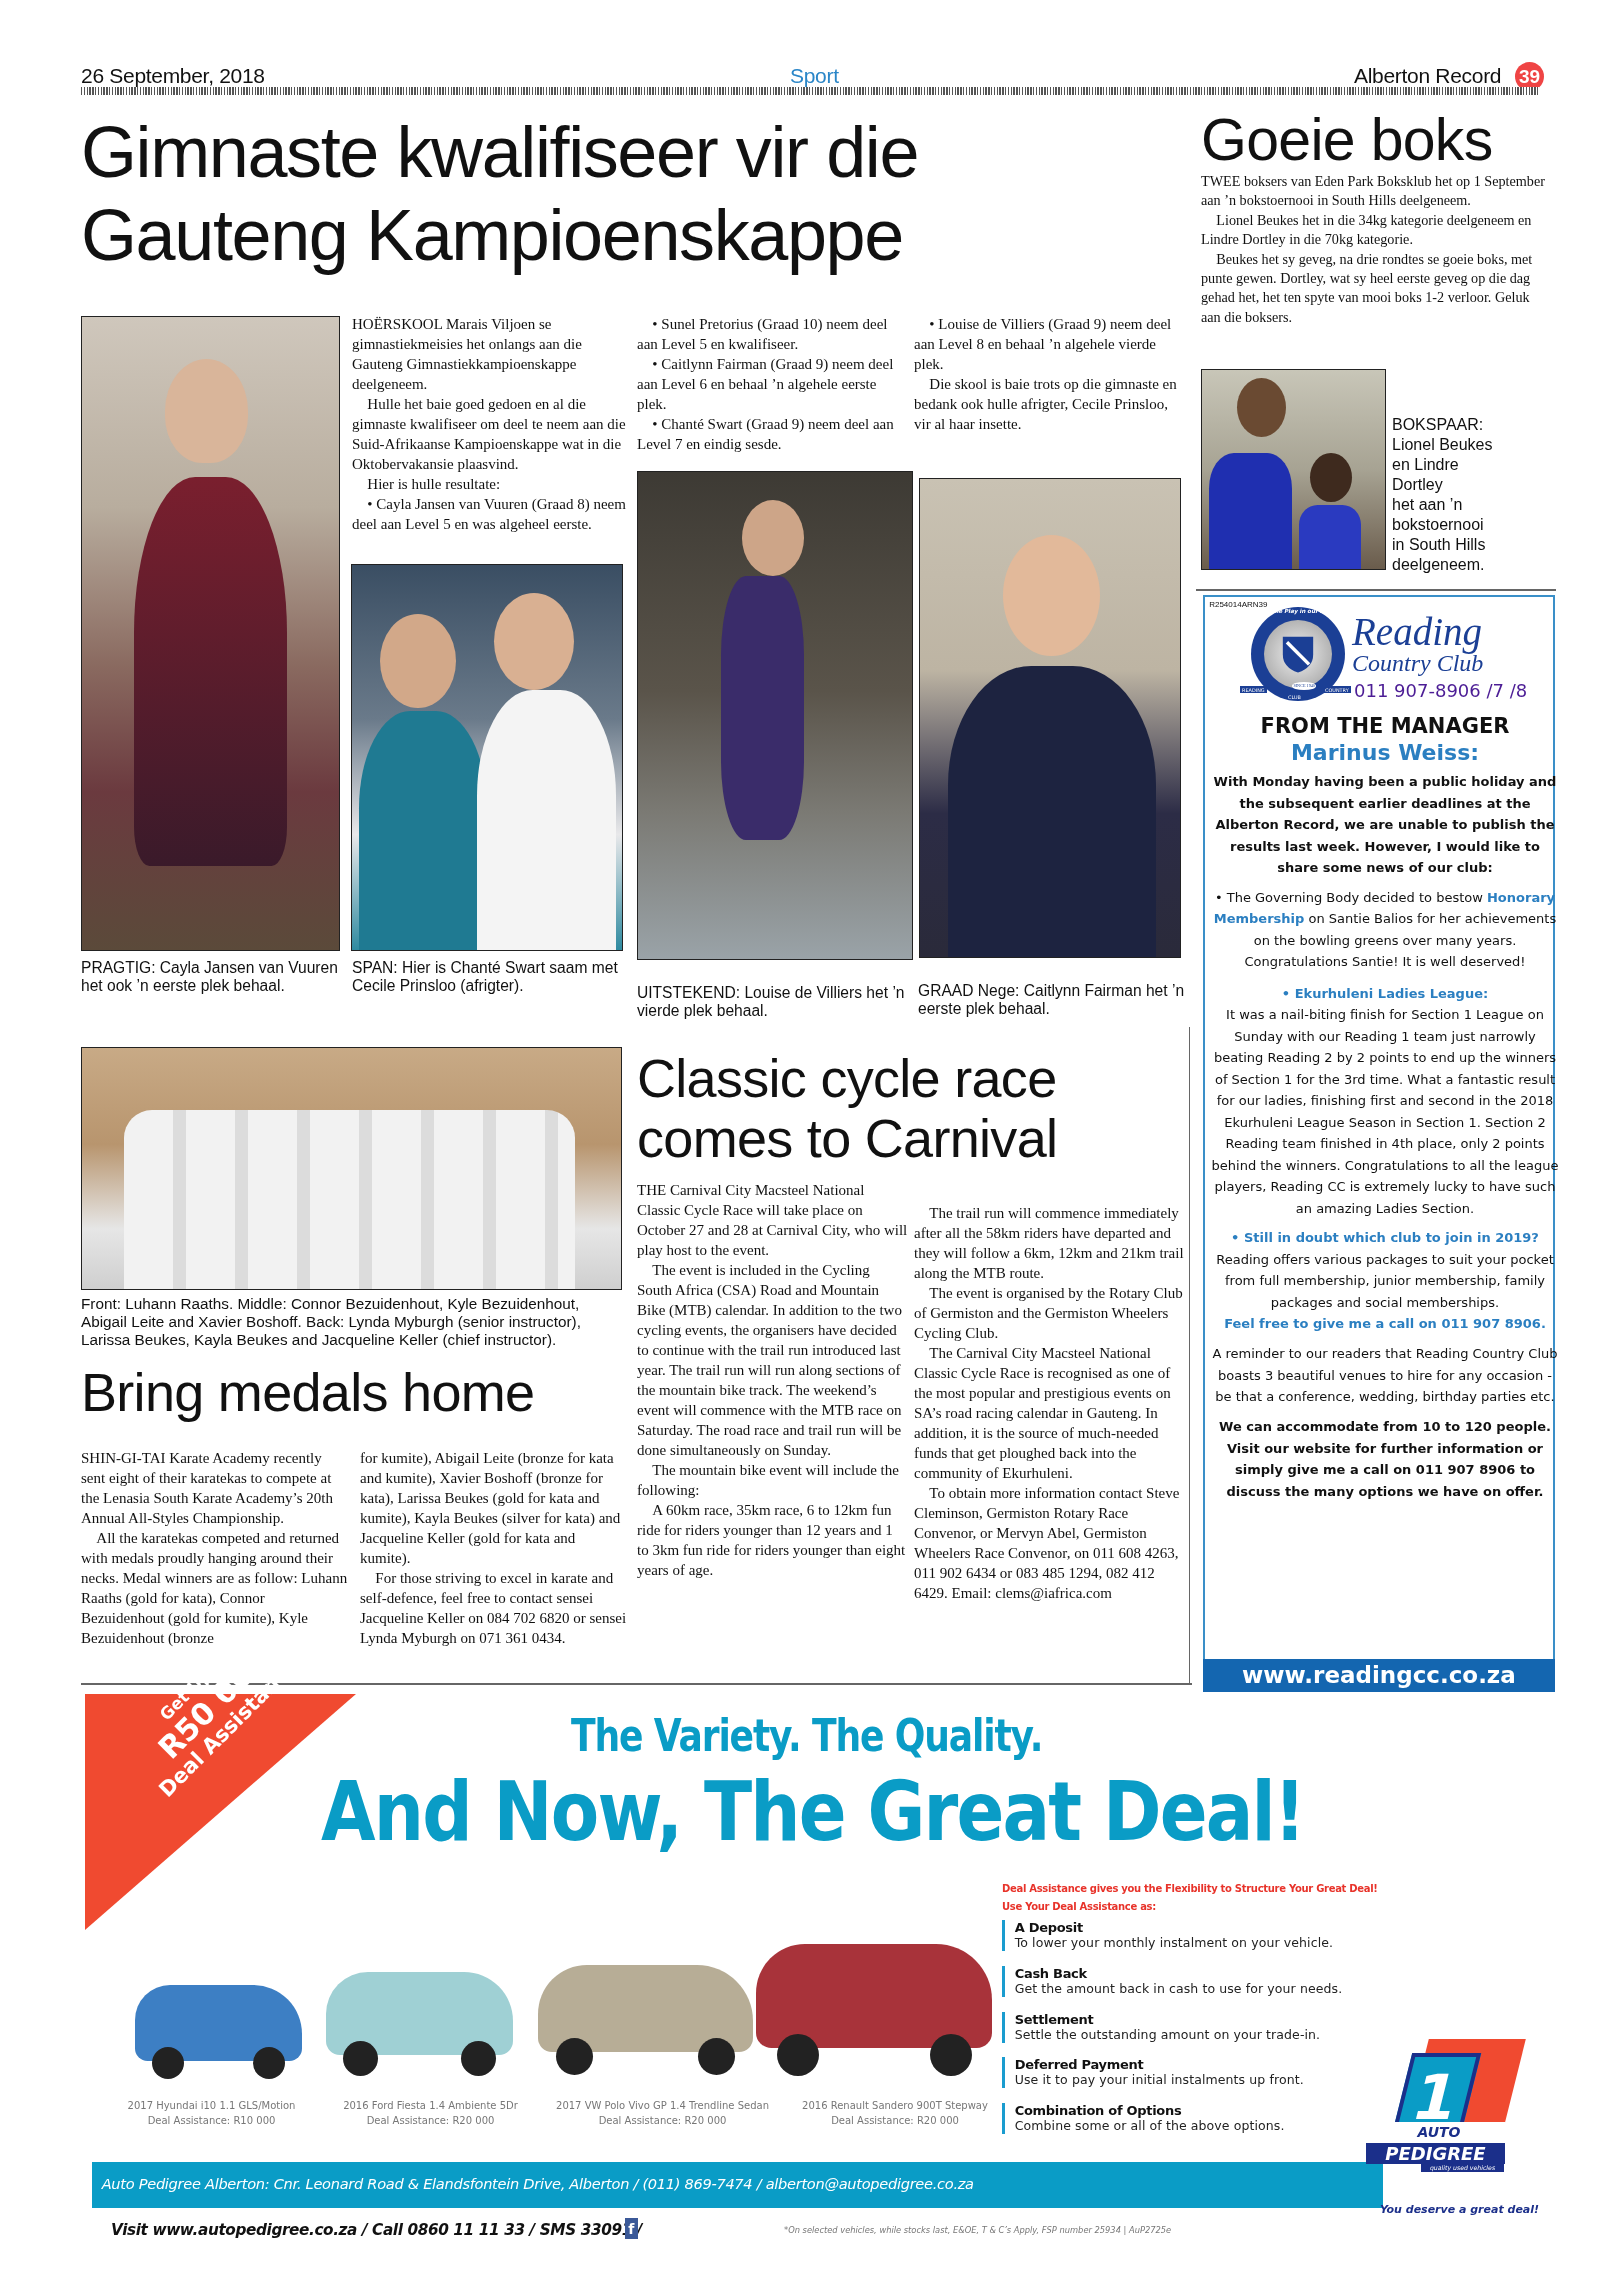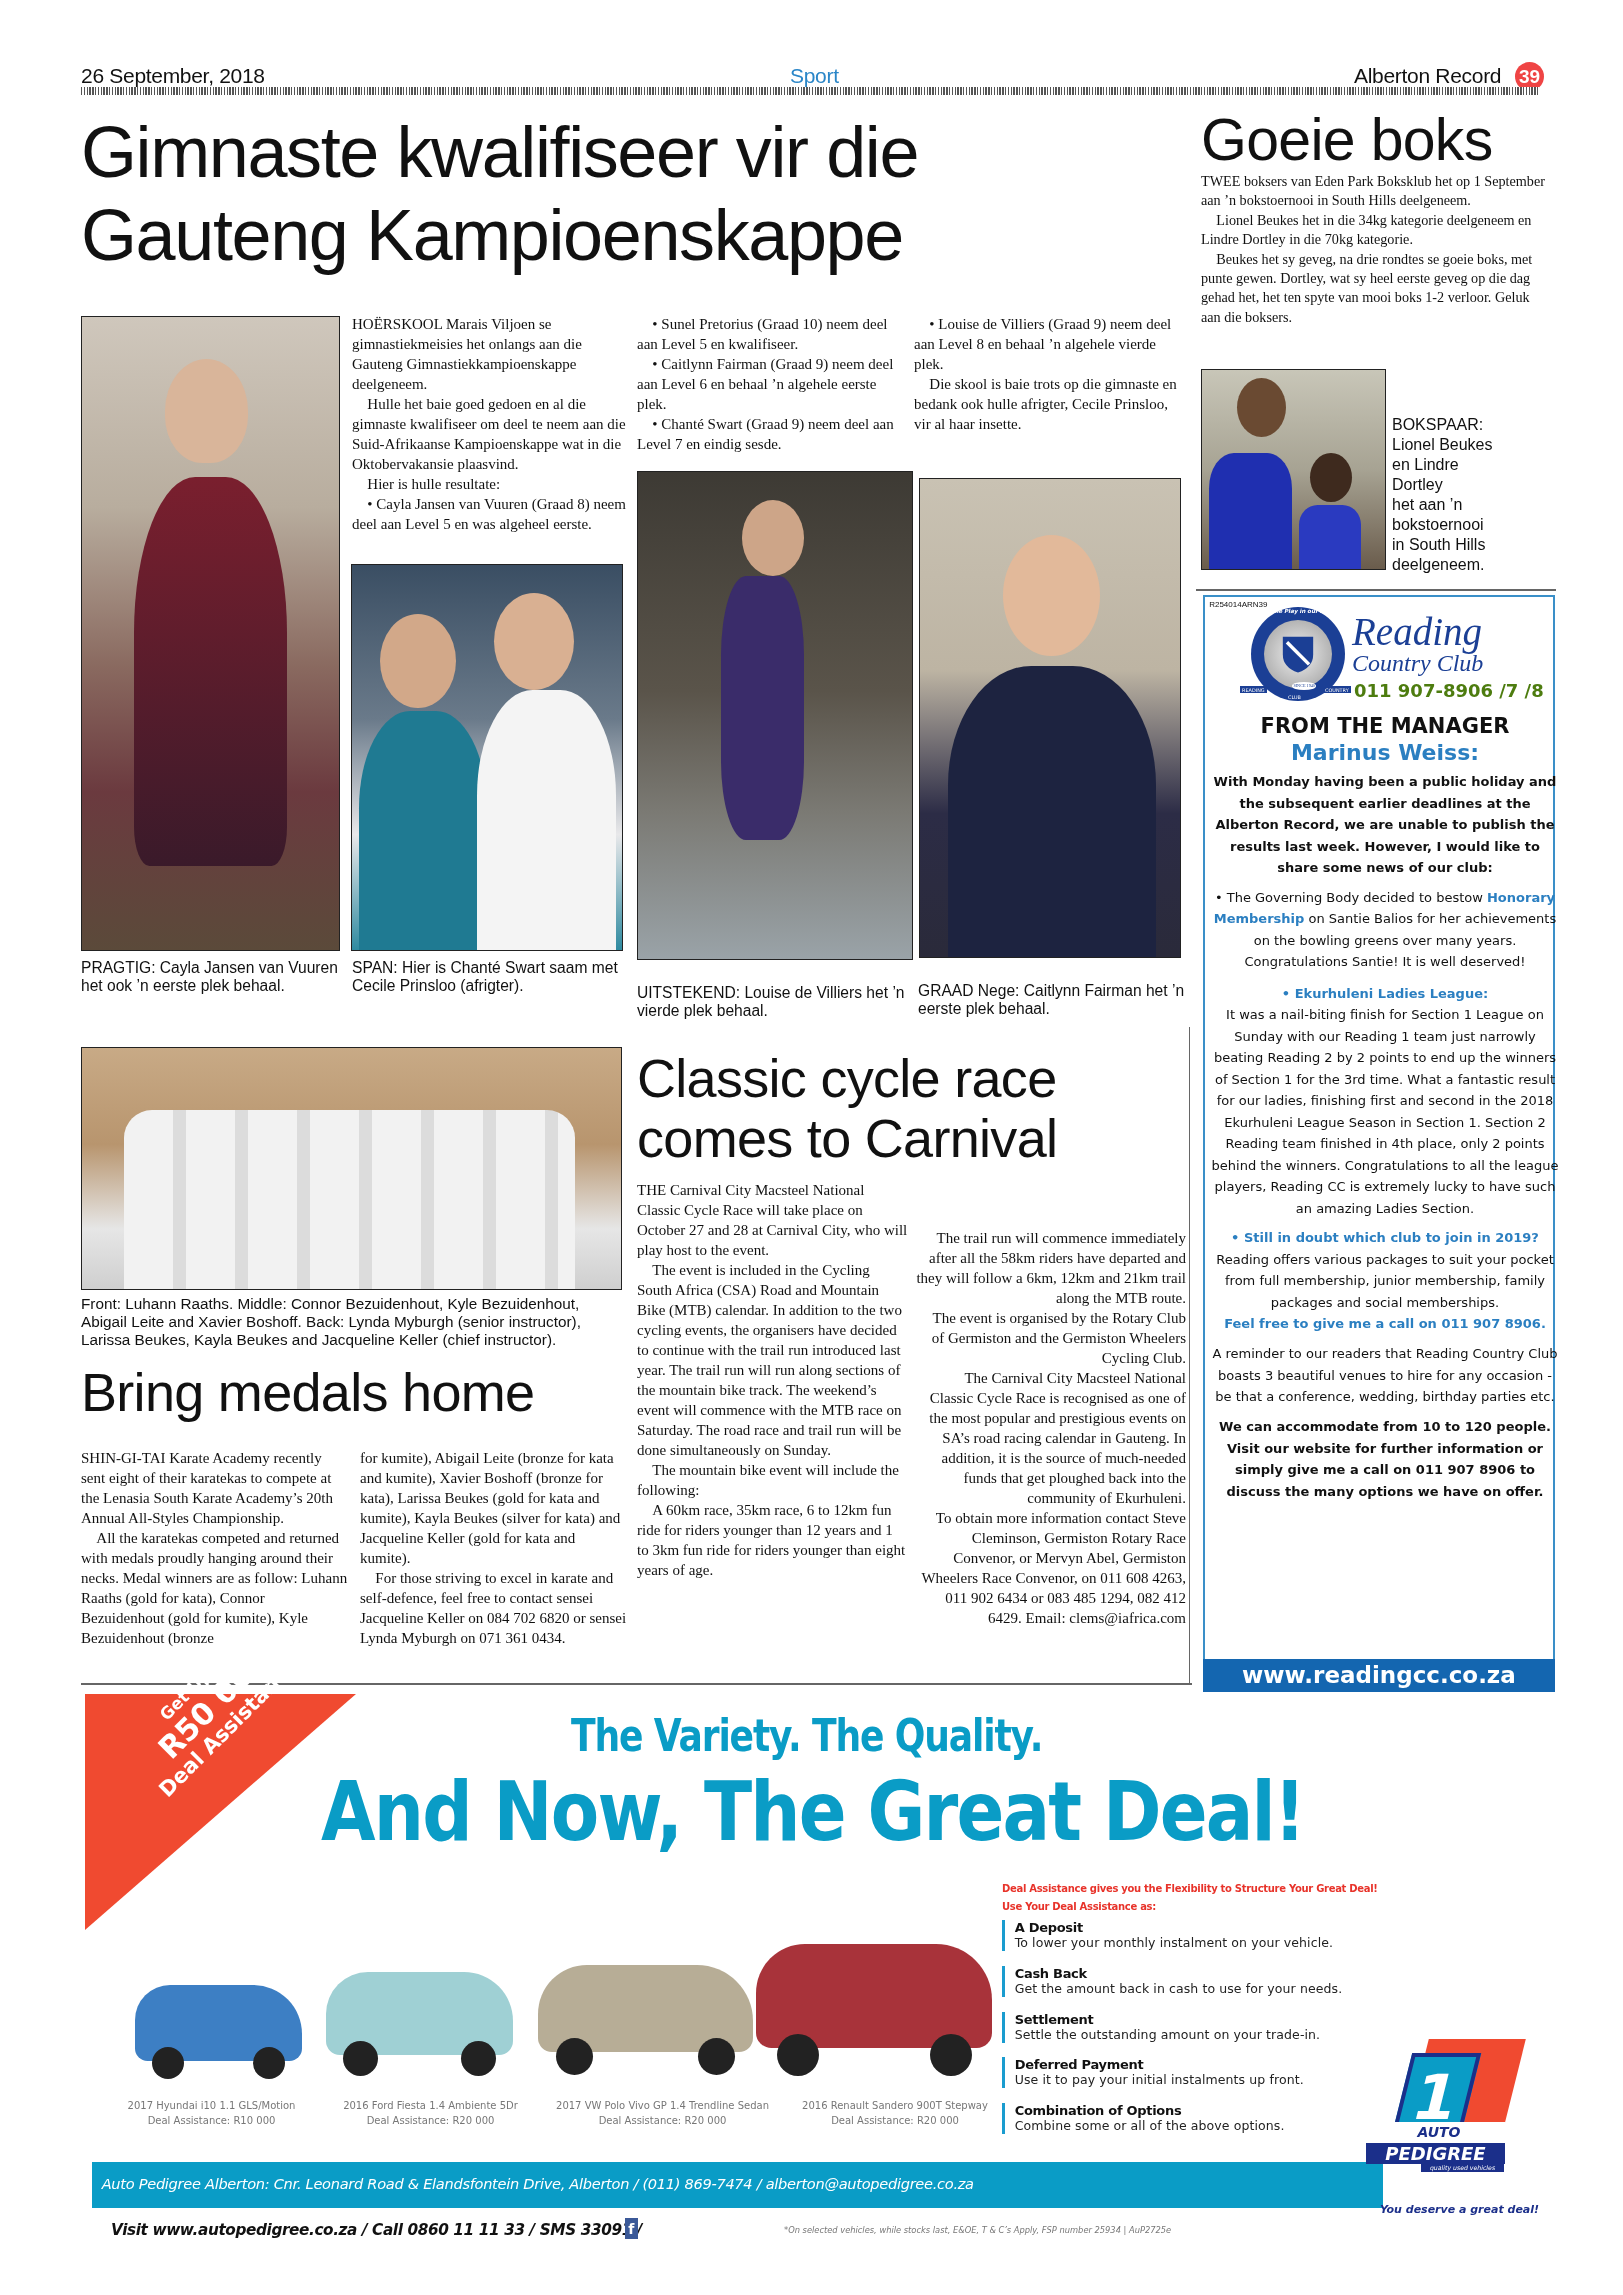--- a/index.html
+++ b/index.html
@@ -135,21 +135,21 @@
 <div class="abs headline" style="left:637px; top:1048px; font-size:54px; line-height:60px; letter-spacing:-0.7px;">
   <div>Classic cycle race</div>
   <div>comes to Carnival</div>
 </div>
 <div class="abs body-text" style="left:637px; top:1180px; width:271px;">
   <p class="noindent">THE Carnival City Macsteel National Classic Cycle Race will take place on October 27 and 28 at Carnival City, who will play host to the event.</p>
   <p>The event is included in the Cycling South Africa (CSA) Road and Mountain Bike (MTB) calendar. In addition to the two cycling events, the organisers have decided to continue with the trail run introduced last year. The trail run will run along sections of the mountain bike track. The weekend’s event will commence with the MTB race on Saturday. The road race and trail run will be done simultaneously on Sunday.</p>
   <p>The mountain bike event will include the following:</p>
   <p>A 60km race, 35km race, 6 to 12km fun ride for riders younger than 12 years and 1 to 3km fun ride for riders younger than eight years of age.</p>
 </div>
-<div class="abs body-text" style="left:914px; top:1228px; width:272px;text-align:right;">
+<div class="abs body-text" style="left:914px; top:1203px; width:272px;">
   <p>The trail run will commence immediately after all the 58km riders have departed and they will follow a 6km, 12km and 21km trail along the MTB route.</p>
   <p>The event is organised by the Rotary Club of Germiston and the Germiston Wheelers Cycling Club.</p>
   <p>The Carnival City Macsteel National Classic Cycle Race is recognised as one of the most popular and prestigious events on SA’s road racing calendar in Gauteng. In addition, it is the source of much-needed funds that get ploughed back into the community of Ekurhuleni.</p>
   <p>To obtain more information contact Steve Cleminson, Germiston Rotary Race Convenor, or Mervyn Abel, Germiston Wheelers Race Convenor, on 011 608 4263, 011 902 6434 or 083 485 1294, 082 412 6429. Email: clems@iafrica.com</p>
 </div>
 <div class="abs" style="left:81px; top:1683px; width:1111px; height:2.1px; background:#666;"></div>
 <div class="abs" style="left:1189px; top:1027px; width:1.4px; height:657px; background:#666;"></div>
 
 <div class="abs rcc">
   <div class="abs sans" style="left:4.2px; top:2.8px; font-size:8px;">R254014ARN39</div>
@@ -163,21 +163,21 @@
     </div>
   </div>
   <div class="abs dejavu" style="left:60px; top:11px; font-size:5.6px; color:#fff; font-style:italic; font-weight:bold;">Come Play in our Park</div>
   <div class="abs dejavu" style="left:35px; top:89px; font-size:4.9px; color:#fff; background:#1b3f95; padding:0.7px 2.1px;">READING</div>
   <div class="abs dejavu" style="left:118px; top:89px; font-size:4.9px; color:#fff; background:#1b3f95; padding:0.7px 2.1px;">COUNTRY</div>
   <div class="abs dejavu" style="left:83px; top:97px; font-size:4.9px; color:#fff;">CLUB</div>
   <div class="abs serif" style="left:87px; top:85px; font-size:4.2px; color:#1b3f95; background:#fff; border-radius:50%; padding:1.4px;">SINCE 1940</div>
 
   <div class="abs serif" style="left:147px; top:15.3px; font-size:39px; line-height:39px; color:#1b3f95; font-style:italic;">Reading</div>
   <div class="abs serif" style="left:147px; top:53px; font-size:24px; line-height:26px; color:#1b3f95; font-style:italic;">Country Club</div>
-  <div class="abs dejavu" style="left:149px; top:83px; font-size:18px; font-weight:bold; color:#4d7c0f;text-align:center;">011 907-8906 /7 /8</div>
+  <div class="abs dejavu" style="left:149px; top:83px; font-size:18px; font-weight:normal; color:#4c1d95;text-align:center;">011 907-8906 /7 /8</div>
 
   <div class="abs rcc-body" style="left:0; top:117px; width:360px;">
     <div class="bold" style="font-size:21px; line-height:25px;">FROM THE MANAGER</div>
     <div class="bold blue" style="font-size:22px; line-height:28px;">Marinus Weiss:</div>
     <div class="bold" style="margin-top:4.2px; font-size:13px; line-height:21.5px;">With Monday having been a public holiday and the subsequent earlier deadlines at the Alberton Record, we are unable to publish the results last week. However, I would like to share some news of our club:</div>
     <div style="margin-top:8.3px; font-size:13px; line-height:21.5px;">
       <span>• The Governing Body decided to bestow </span><span class="bold blue">Honorary Membership</span><span> on Santie Balios for her achievements on the bowling greens over many years. Congratulations Santie! It is well deserved!</span>
     </div>
     <div class="bold blue" style="margin-top:9.7px; font-size:13px; line-height:21.5px;">• Ekurhuleni Ladies League:</div>
     <div style="font-size:13px; line-height:21.5px;">It was a nail-biting finish for Section 1 League on Sunday with our Reading 1 team just narrowly beating Reading 2 by 2 points to end up the winners of Section 1 for the 3rd time. What a fantastic result for our ladies, finishing first and second in the 2018 Ekurhuleni League Season in Section 1. Section 2 Reading team finished in 4th place, only 2 points behind the winners. Congratulations to all the league players, Reading CC is extremely lucky to have such an amazing Ladies Section.</div>

